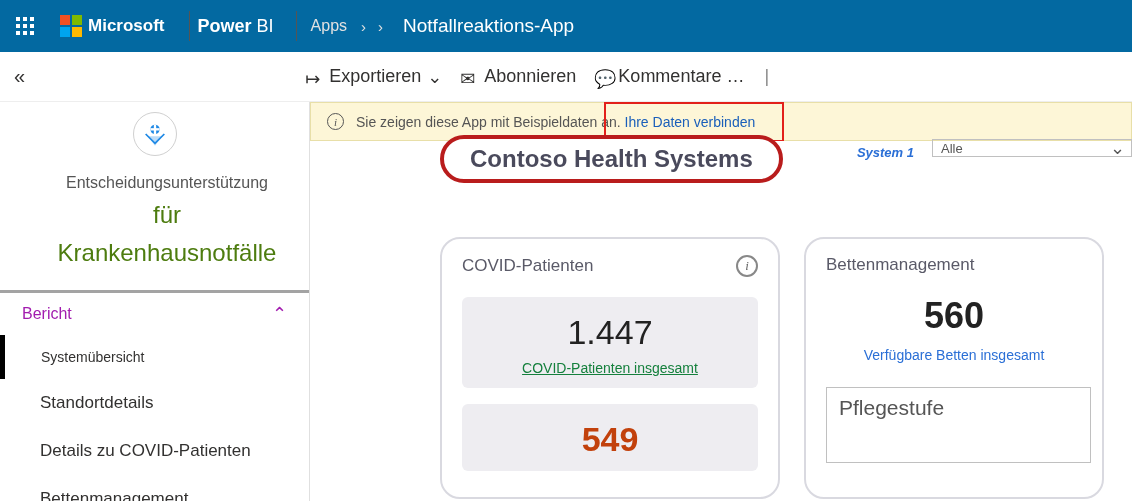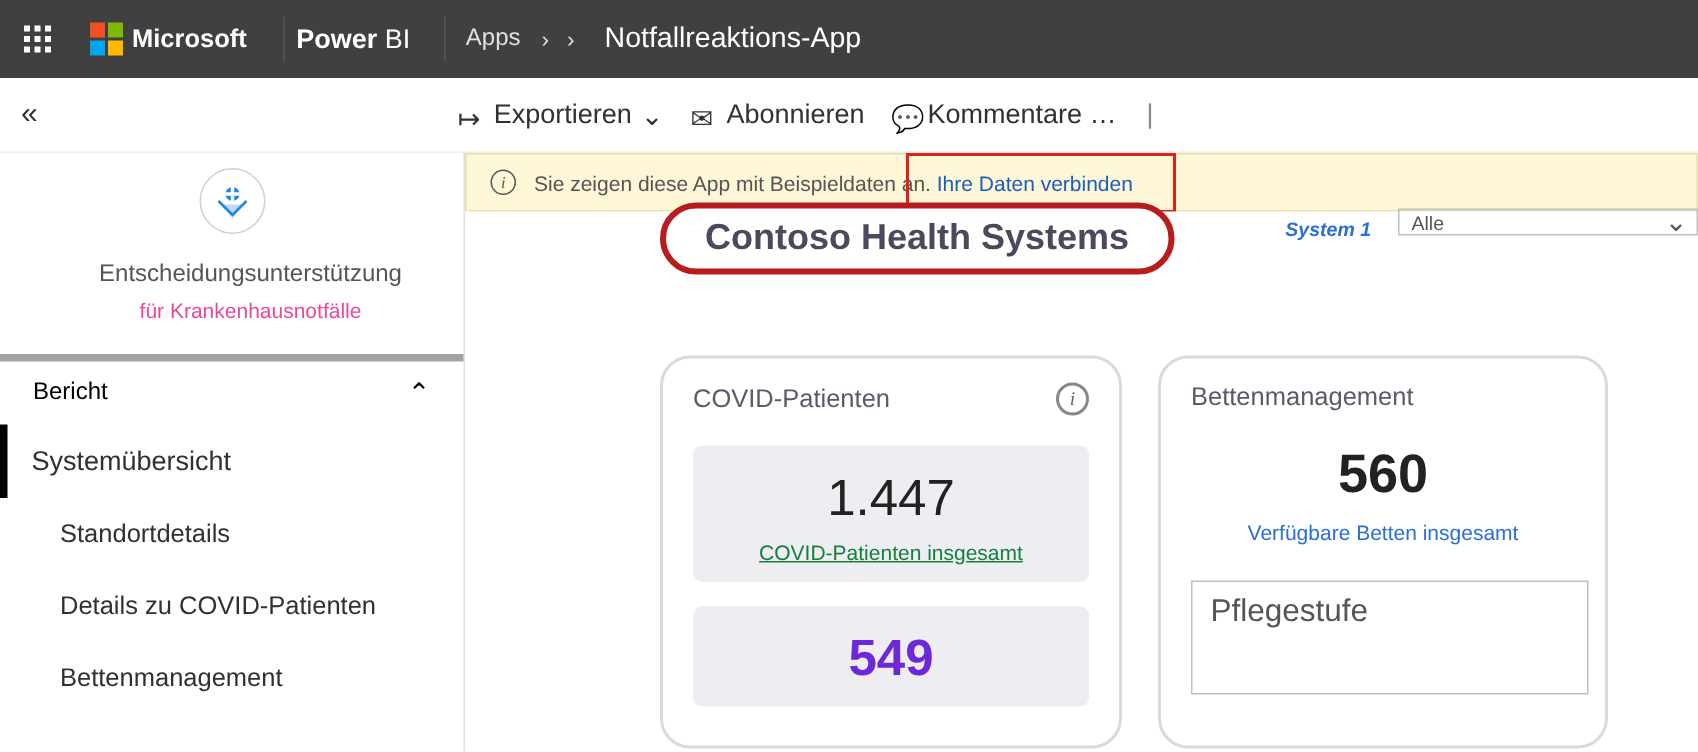--- a/index.html
+++ b/index.html
@@ -6,21 +6,21 @@
   body {
     font-family: "Segoe UI", Tahoma, sans-serif;
     width: 1132px;
     height: 501px;
     overflow: hidden;
     background: #fff;
     color: #323130;
   }
   
   .topbar {
-    background: #404040;
+    background: #0369a1;
     height: 52px;
     display: flex;
     align-items: center;
     color: #fff;
     padding-left: 10px;
   }
   .waffle {
     width: 18px; height: 18px;
     display: grid;
     grid-template-columns: repeat(3, 4px);
@@ -100,40 +100,40 @@
   }
   .app-title {
     text-align: center;
     margin-top: 14px;
     font-size: 16px;
     color: #555;
     line-height: 1.6;
     padding: 0 20px 18px;
     margin-left: 25px;
   }
-  .app-title .bold { color: #ec4899; font-size: 14px; }
+  .app-title .bold { color: #4d7c0f; font-size: 24px; }
   .section-head {
     display:flex; justify-content: space-between; align-items:center;
     padding: 10px 22px;
     font-size: 16px;
-    color: #000000;
+    color: #a21caf;
     cursor: pointer;
-    border-top: 5px solid #a3a3a3;
+    border-top: 3px solid #a3a3a3;
   }
   .nav-item {
     padding: 14px 22px 14px 40px;
     font-size: 17px;
     color: #323130;
     cursor: pointer;
   }
   .nav-item.active {
     border-left: 5px solid #000;
-    padding-left: 16px;
+    padding-left: 36px;
     font-weight: 400;
-    font-size: 18px;
+    font-size: 14px;
   }
   
   .main {
     flex: 1;
     position: relative;
     background: #fff;
   }
   .banner {
     background: #fdf6d7;
     border: 1px solid #e8dfa8;
@@ -201,21 +201,21 @@
     display:flex;
     gap: 24px;
     margin-top: 54px;
   }
   .card {
     border: 2.5px solid #d9d9e0;
     border-radius: 20px;
     padding: 16px 20px 10px;
     background:#fff;
   }
-  .card.covid { width: 308px; }
+  .card.covid { width: 340px; }
   .card.beds { width: 300px; border-radius: 20px;}
   .card-head {
     display:flex; justify-content: space-between; align-items:center;
     font-size: 17px;
     color: #5a5a68;
     margin-bottom: 20px;
   }
   .info-icn {
     width: 22px; height: 22px; border: 2px solid #888; border-radius:50%;
     display:inline-flex; align-items:center; justify-content:center;
@@ -234,21 +234,21 @@
     font-size: 34px;
     font-weight: 400;
     color: #222;
   }
   .metric .sub {
     font-size: 14px;
     color: #15803d;
     margin-top: 8px;
     text-decoration: underline;
   }
-  .metric.red .big { color: #6d28d9; font-weight:700; font-size: 34px;}
+  .metric.red .big { color: #c2410c; font-weight:700; font-size: 34px;}
   .beds-main {
     text-align:center;
   }
   .beds-main .big { font-size: 36px; font-weight:700; color:#222; }
   .beds-main .sub { font-size: 14px; color:#2a6fd6; margin-top:10px; }
   .careBox {
     border:1px solid #c0c0c0;
     width: 265px;
     height: 76px;
     padding: 8px 12px;

